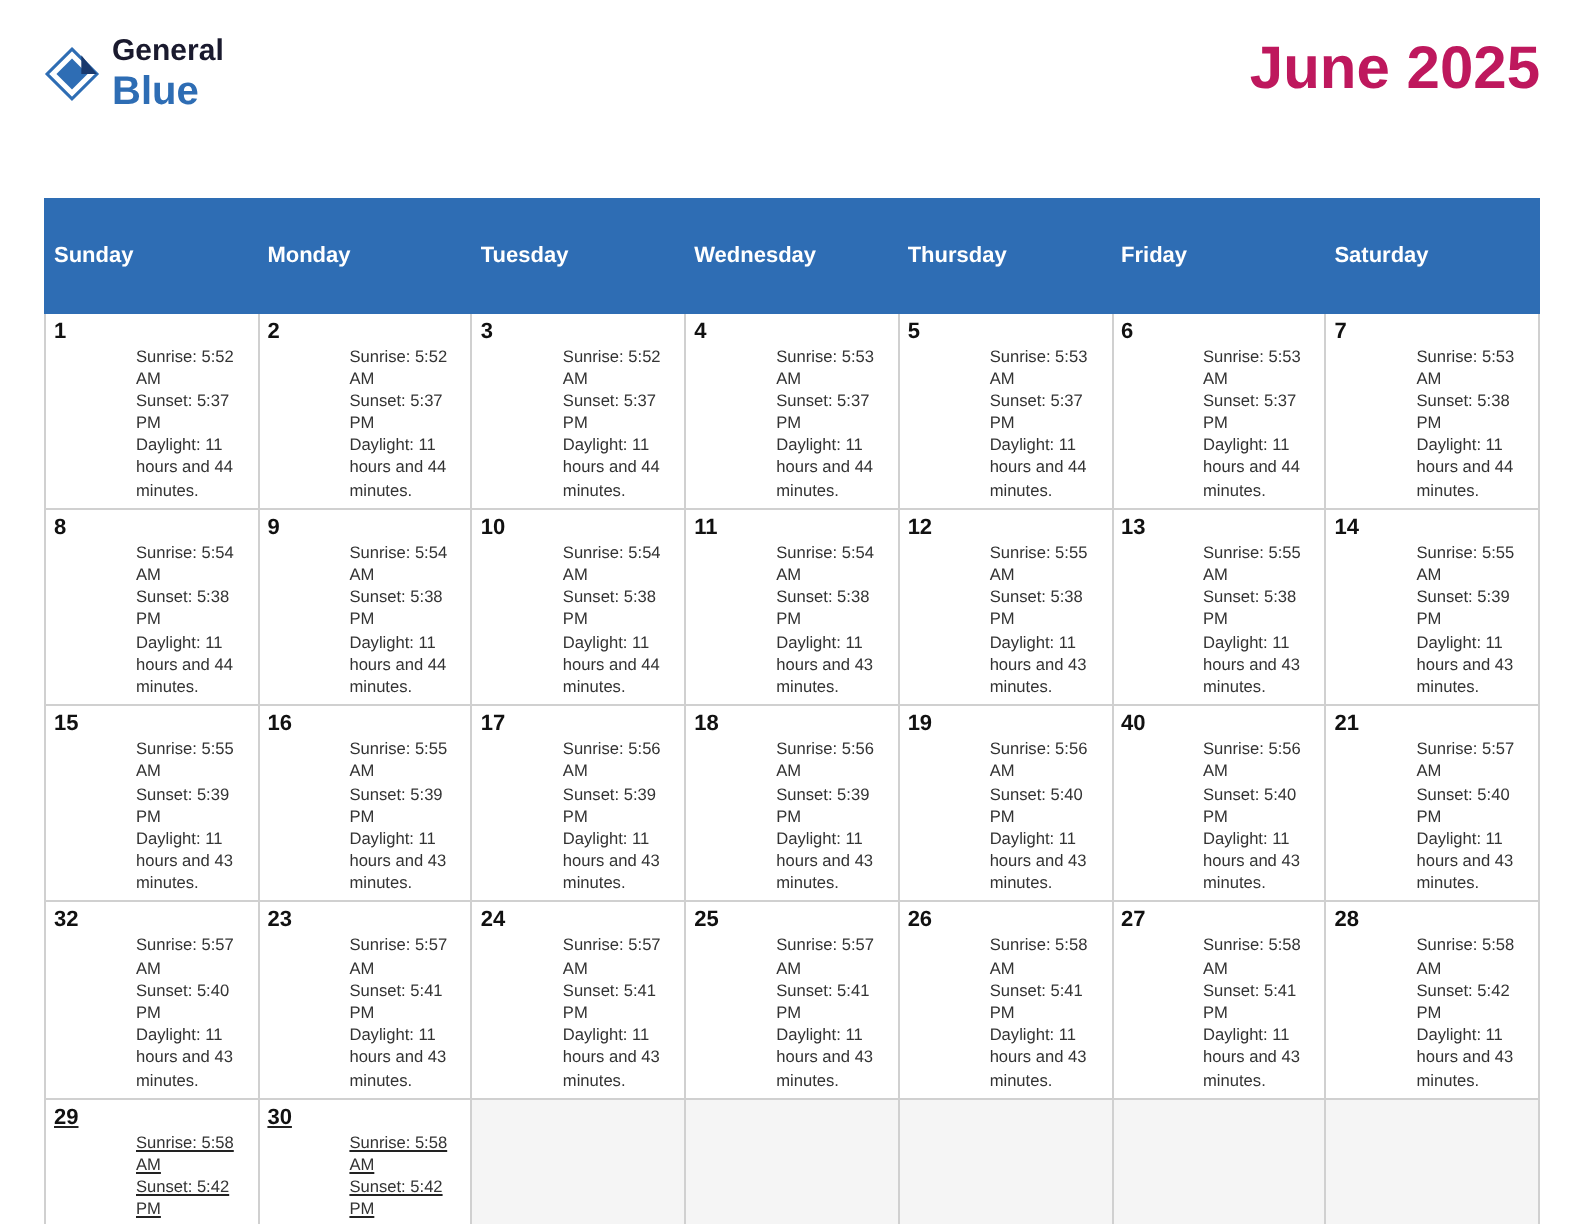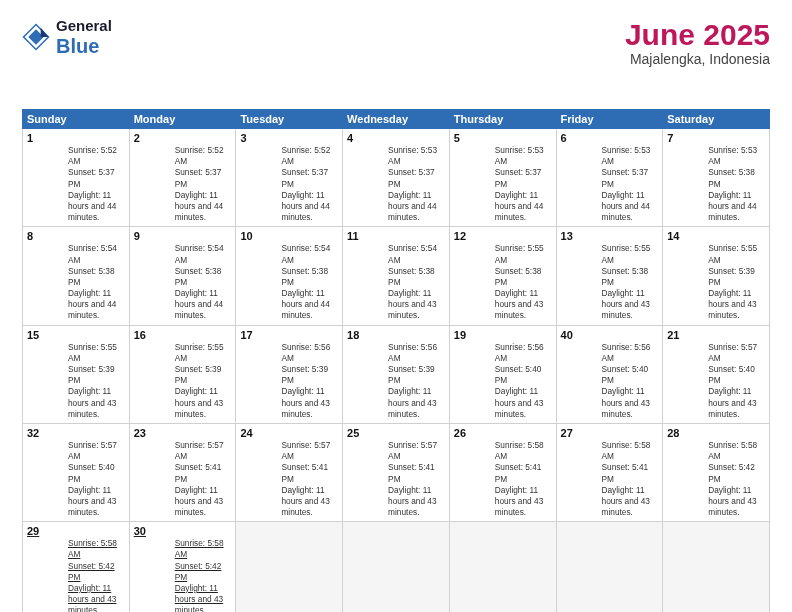--- a/index.html
+++ b/index.html
@@ -64,21 +64,21 @@
     .calendar-table {
       width: 100%;
       border-collapse: collapse;
       flex: 1;
     }
     .calendar-table th {
       background-color: #2e6db4;
       color: #fff;
       font-size: 11px;
       font-weight: bold;
-      padding: 3px 4px;
+      padding: 22px 4px;
       text-align: left;
       border: 1px solid #2e6db4;
     }
     .calendar-table td {
       border: 1px solid #d0d0d0;
       vertical-align: top;
       padding: 3px 4px;
       font-size: 8.5px;
       color: #222;
       width: 14.28%;
@@ -119,21 +119,20 @@
         <polygon points="18,8 28,18 18,28 8,18" fill="#2e6db4"></polygon>
         <polygon points="24,6 34,18 24,18" fill="#1a3a6e"></polygon>
       </svg>
       <div class="logo-text">
         <span class="logo-general">General</span>
         <span class="logo-blue">Blue</span>
       </div>
     </div>
     <div class="title-block">
       <div class="month-title">June 2025</div>
-      <div class="location">Majalengka, Indonesia</div>
     </div>
   </div>
 
   <table class="calendar-table">
     <thead>
       <tr>
         <th>Sunday</th>
         <th>Monday</th>
         <th>Tuesday</th>
         <th>Wednesday</th>

